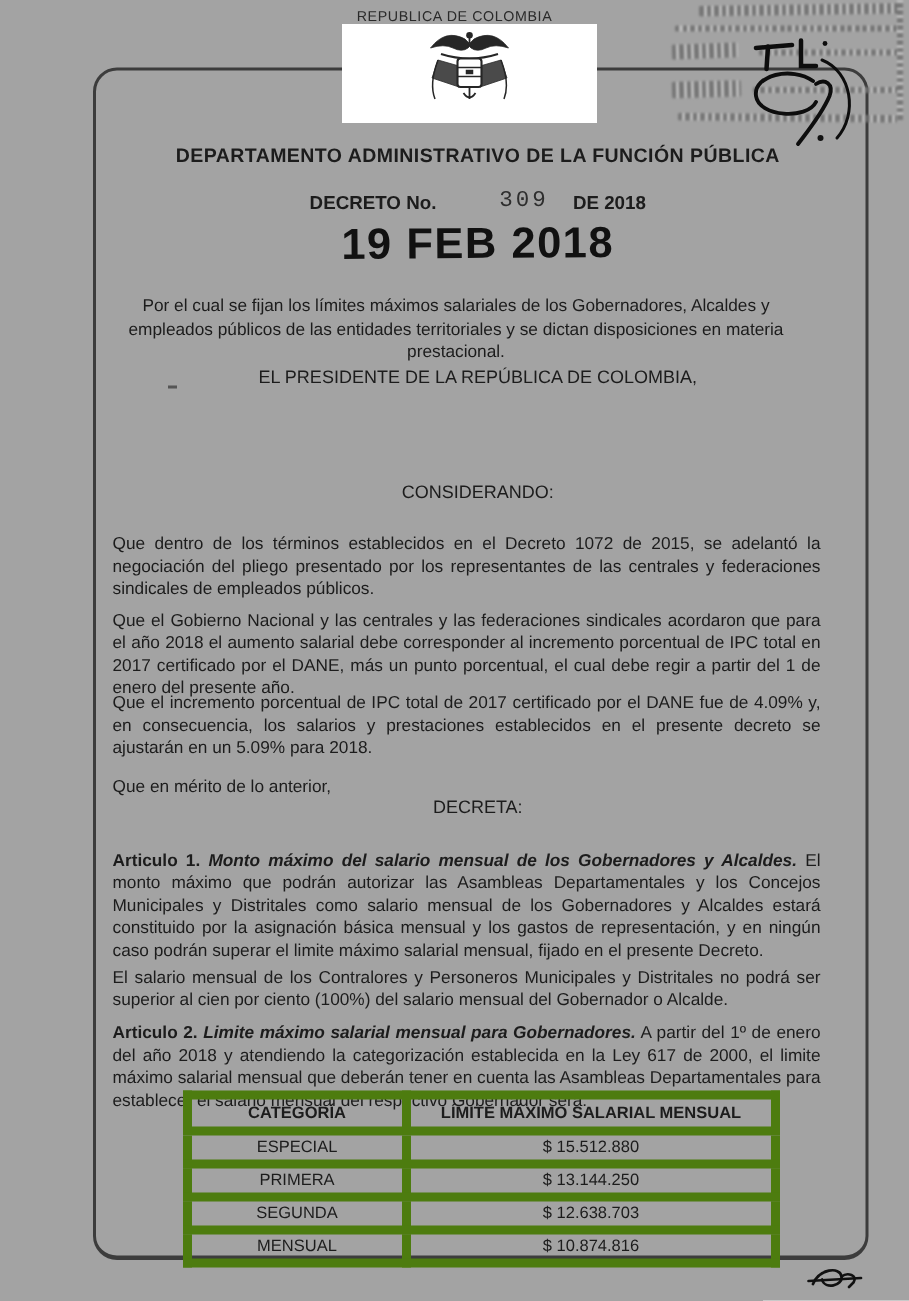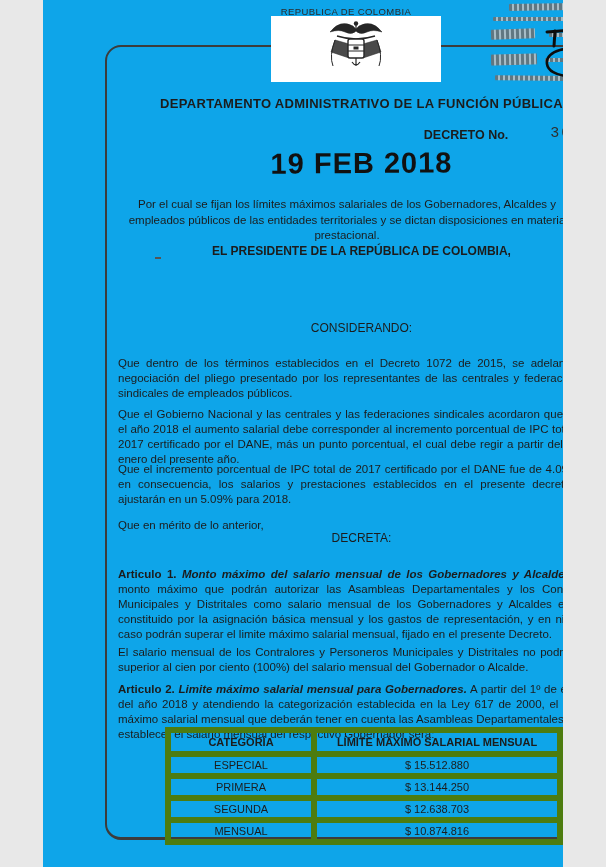--- a/index.html
+++ b/index.html
@@ -1,18 +1,18 @@
 <!DOCTYPE html>
 <html><head>
 <meta charset="utf-8">
 <style>
   html,body{margin:0;padding:0;background:#e8e8e8;}
   .page{
-    position:relative; width:520px; height:867px; margin:0 auto;
-    background:#0ea5e9; overflow:hidden;
+    position:relative; width:606px; height:867px; margin:0 auto;
+    background:#a3a3a3; overflow:hidden;
     font-family:"Liberation Sans", sans-serif; color:#1c1c1c;
   }
   .abs{position:absolute;}
   
   .rep-header{
     top:6px; left:0; width:606px; text-align:center;
     font-size:9.5px; letter-spacing:.4px; color:#2a2a2a;
   }
   
   .frame{
@@ -41,37 +41,37 @@
   .nv{top:0; left:150px; width:4px; height:80px;
       background:repeating-linear-gradient(0deg,#6f6f6f 0 3px,#c6c6c6 3px 5px); filter:blur(.6px); opacity:.8;}
   .stamp-dot{position:absolute; left:97px; top:90px; width:4px; height:4px; background:#111; border-radius:50%;}
   .signature-svg{position:absolute; left:28px; top:14px;}
   
   .dept-title{
     top:96px; left:62px; width:513px; text-align:center;
     font-size:13px; font-weight:bold; letter-spacing:.3px;
   }
   .decree-line{
-    top:127px; left:62px; width:513px; display:flex; justify-content:flex-end;
-    align-items:baseline; font-size:12.5px; font-weight:bold;padding-left:30px;
+    top:127px; left:62px; width:513px; display:flex; justify-content:center;
+    align-items:baseline; font-size:12.5px; font-weight:bold;
   }
   .decree-label{margin-right:42px;}
   .decree-number{
     font-family:"Liberation Mono", monospace; font-weight:normal;
     font-size:15px; letter-spacing:2px; color:#2e2e2e; position:relative; top:-2px;
     margin-right:16px;
   }
   .date-stamp{
     top:147px; left:62px; width:513px; text-align:center;
     font-size:29px; font-weight:bold; letter-spacing:1px; color:#111;
     transform:rotate(-.4deg);
   }
   
   .subject{ top:197px; left:84px; width:440px; text-align:center; font-size:11.5px; line-height:15.5px;}
-  .president{ top:244px; left:62px; width:513px; text-align:center; font-size:12px; font-weight:bold;}
+  .president{ top:244px; left:62px; width:513px; text-align:center; font-size:12px; font-weight:normal;}
   .authority{ top:283px; left:84px; width:440px; text-align:center; font-size:11.5px; line-height:15.5px;}
   .heading-center{ left:62px; width:513px; text-align:center; font-size:12px; font-weight:normal;}
   .h-considerando{top:321px;}
   .h-decreta{top:531px;}
   
   .body-p{ left:75px; width:472px; font-size:11.5px; line-height:15px; text-align:justify;}
   .p1{top:344px;} .p2{top:395px;} .p3{top:450px;} .p4{top:506px;}
   .a1{top:555px;} .a1n{top:633px;} .a2{top:670px;}
   .lead{font-weight:bold;}
   .lead-title{font-weight:bold; font-style:italic;}

